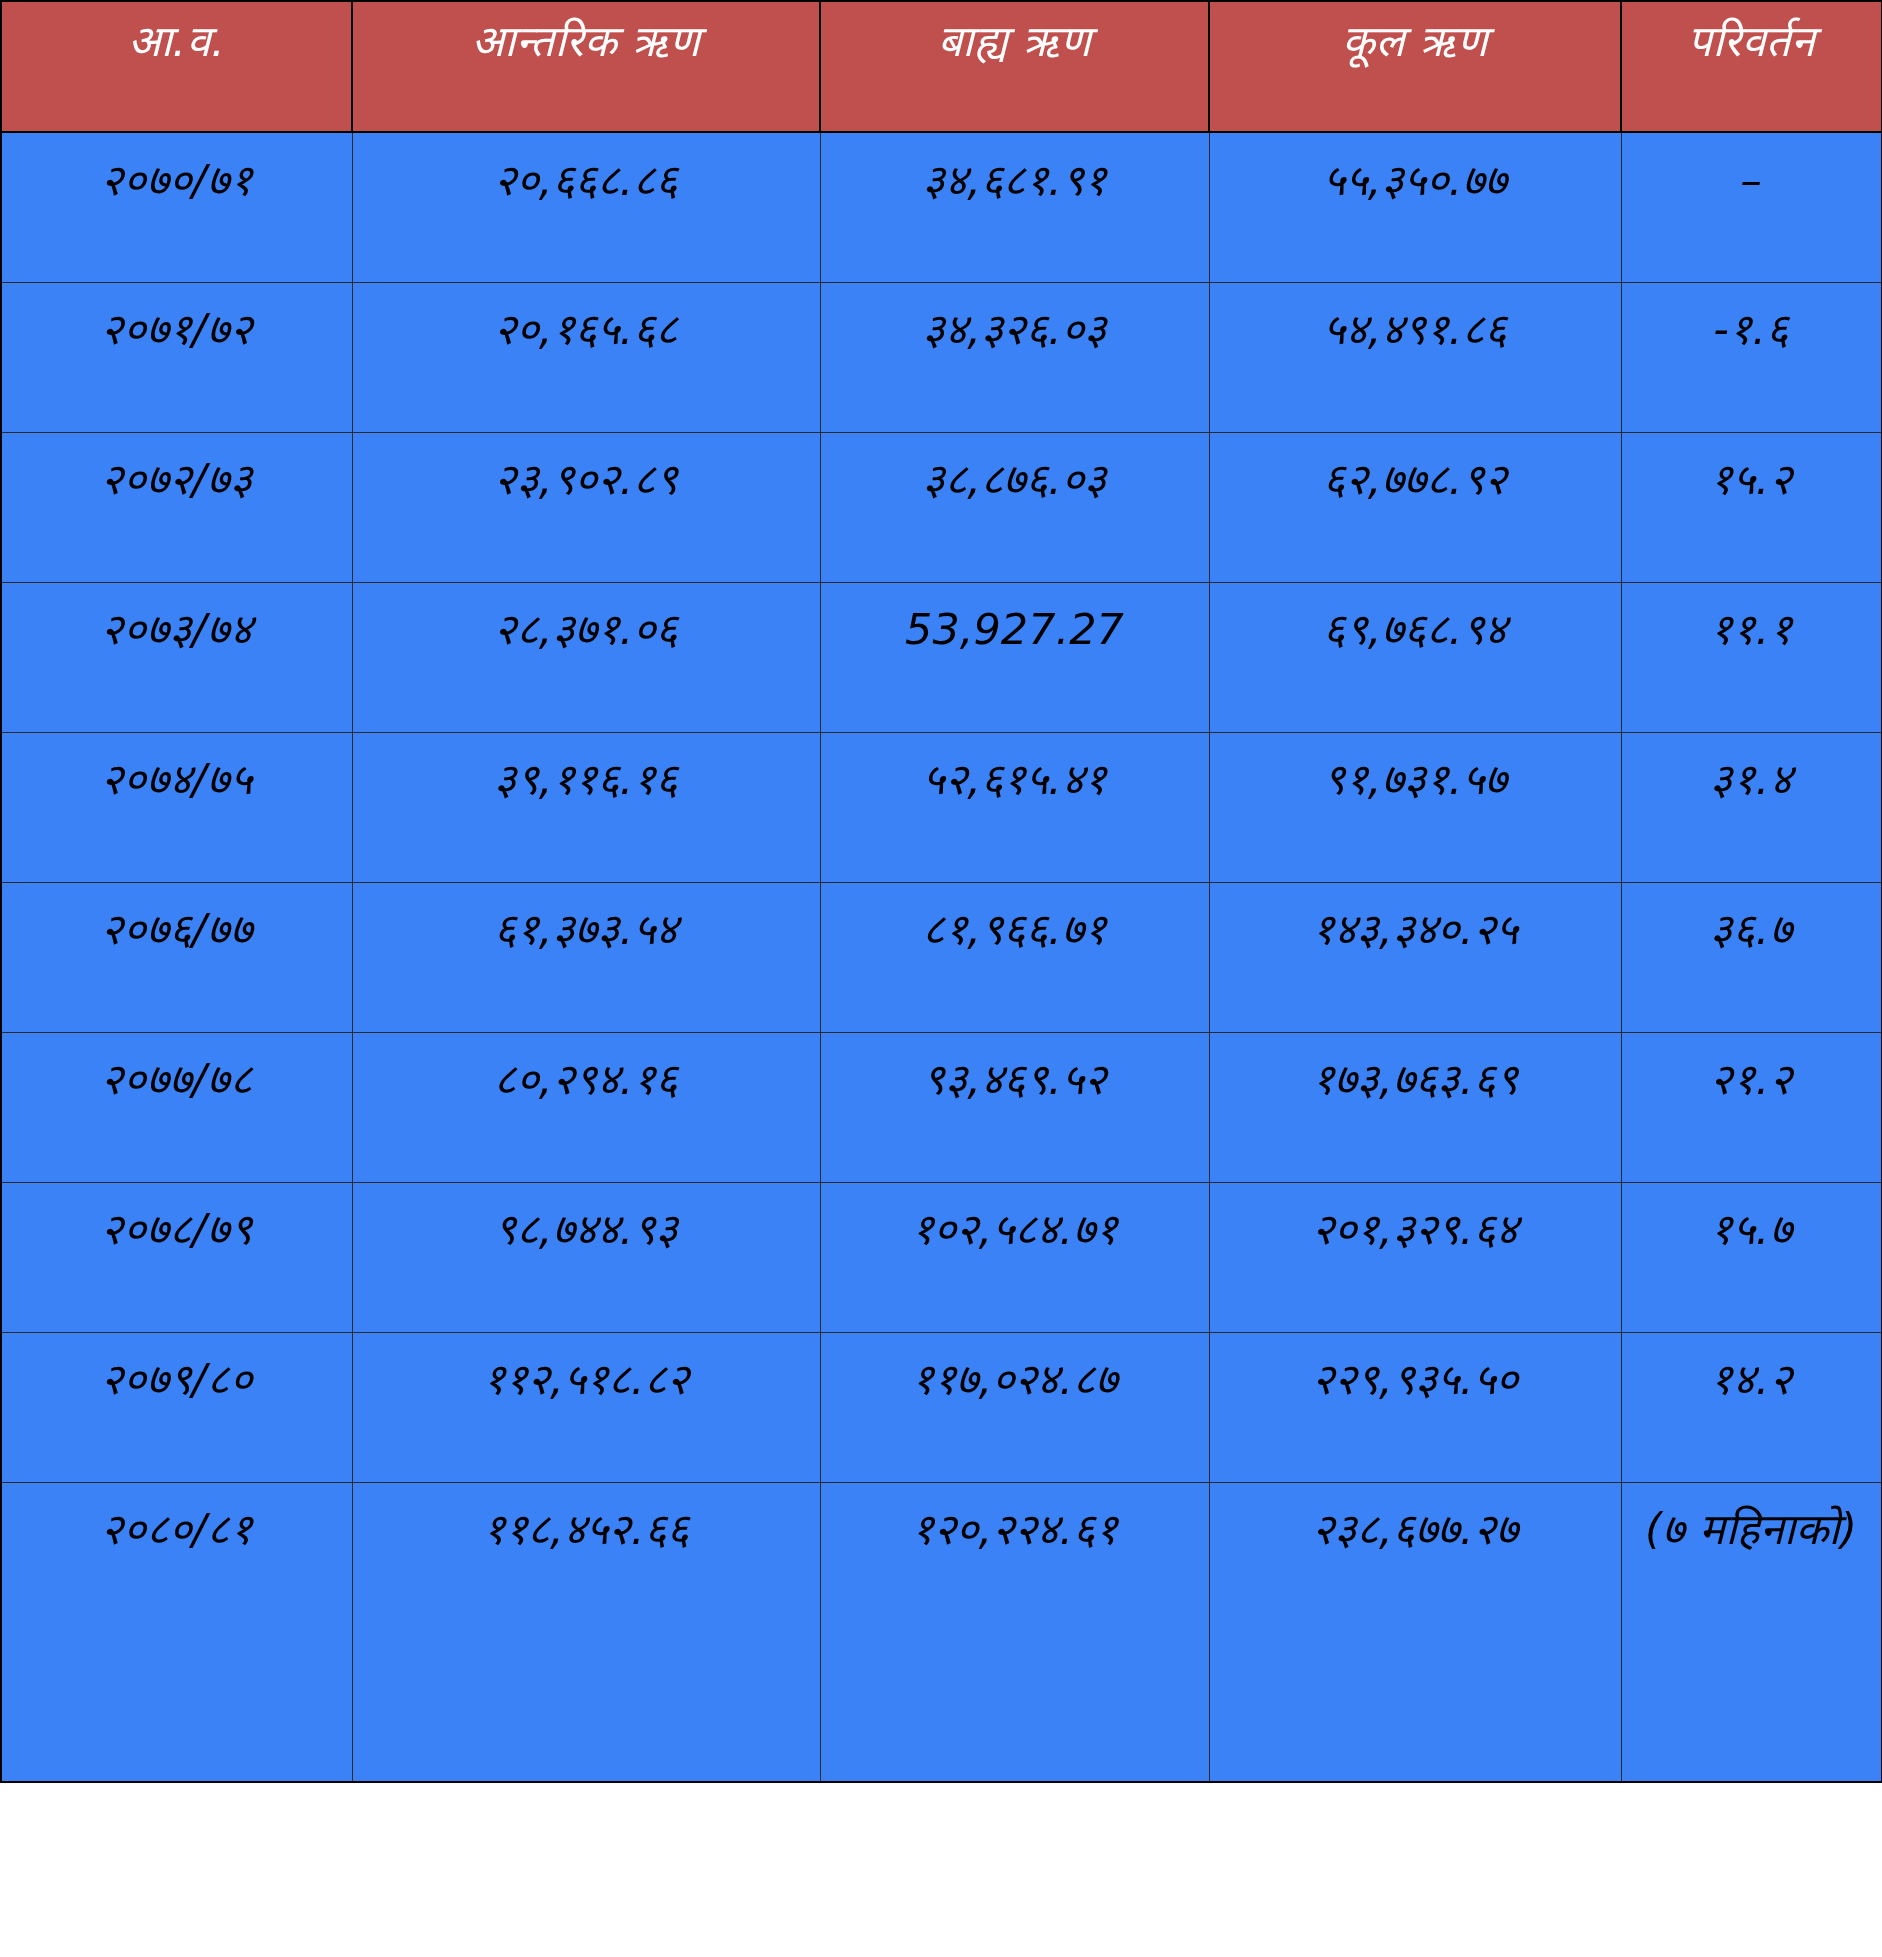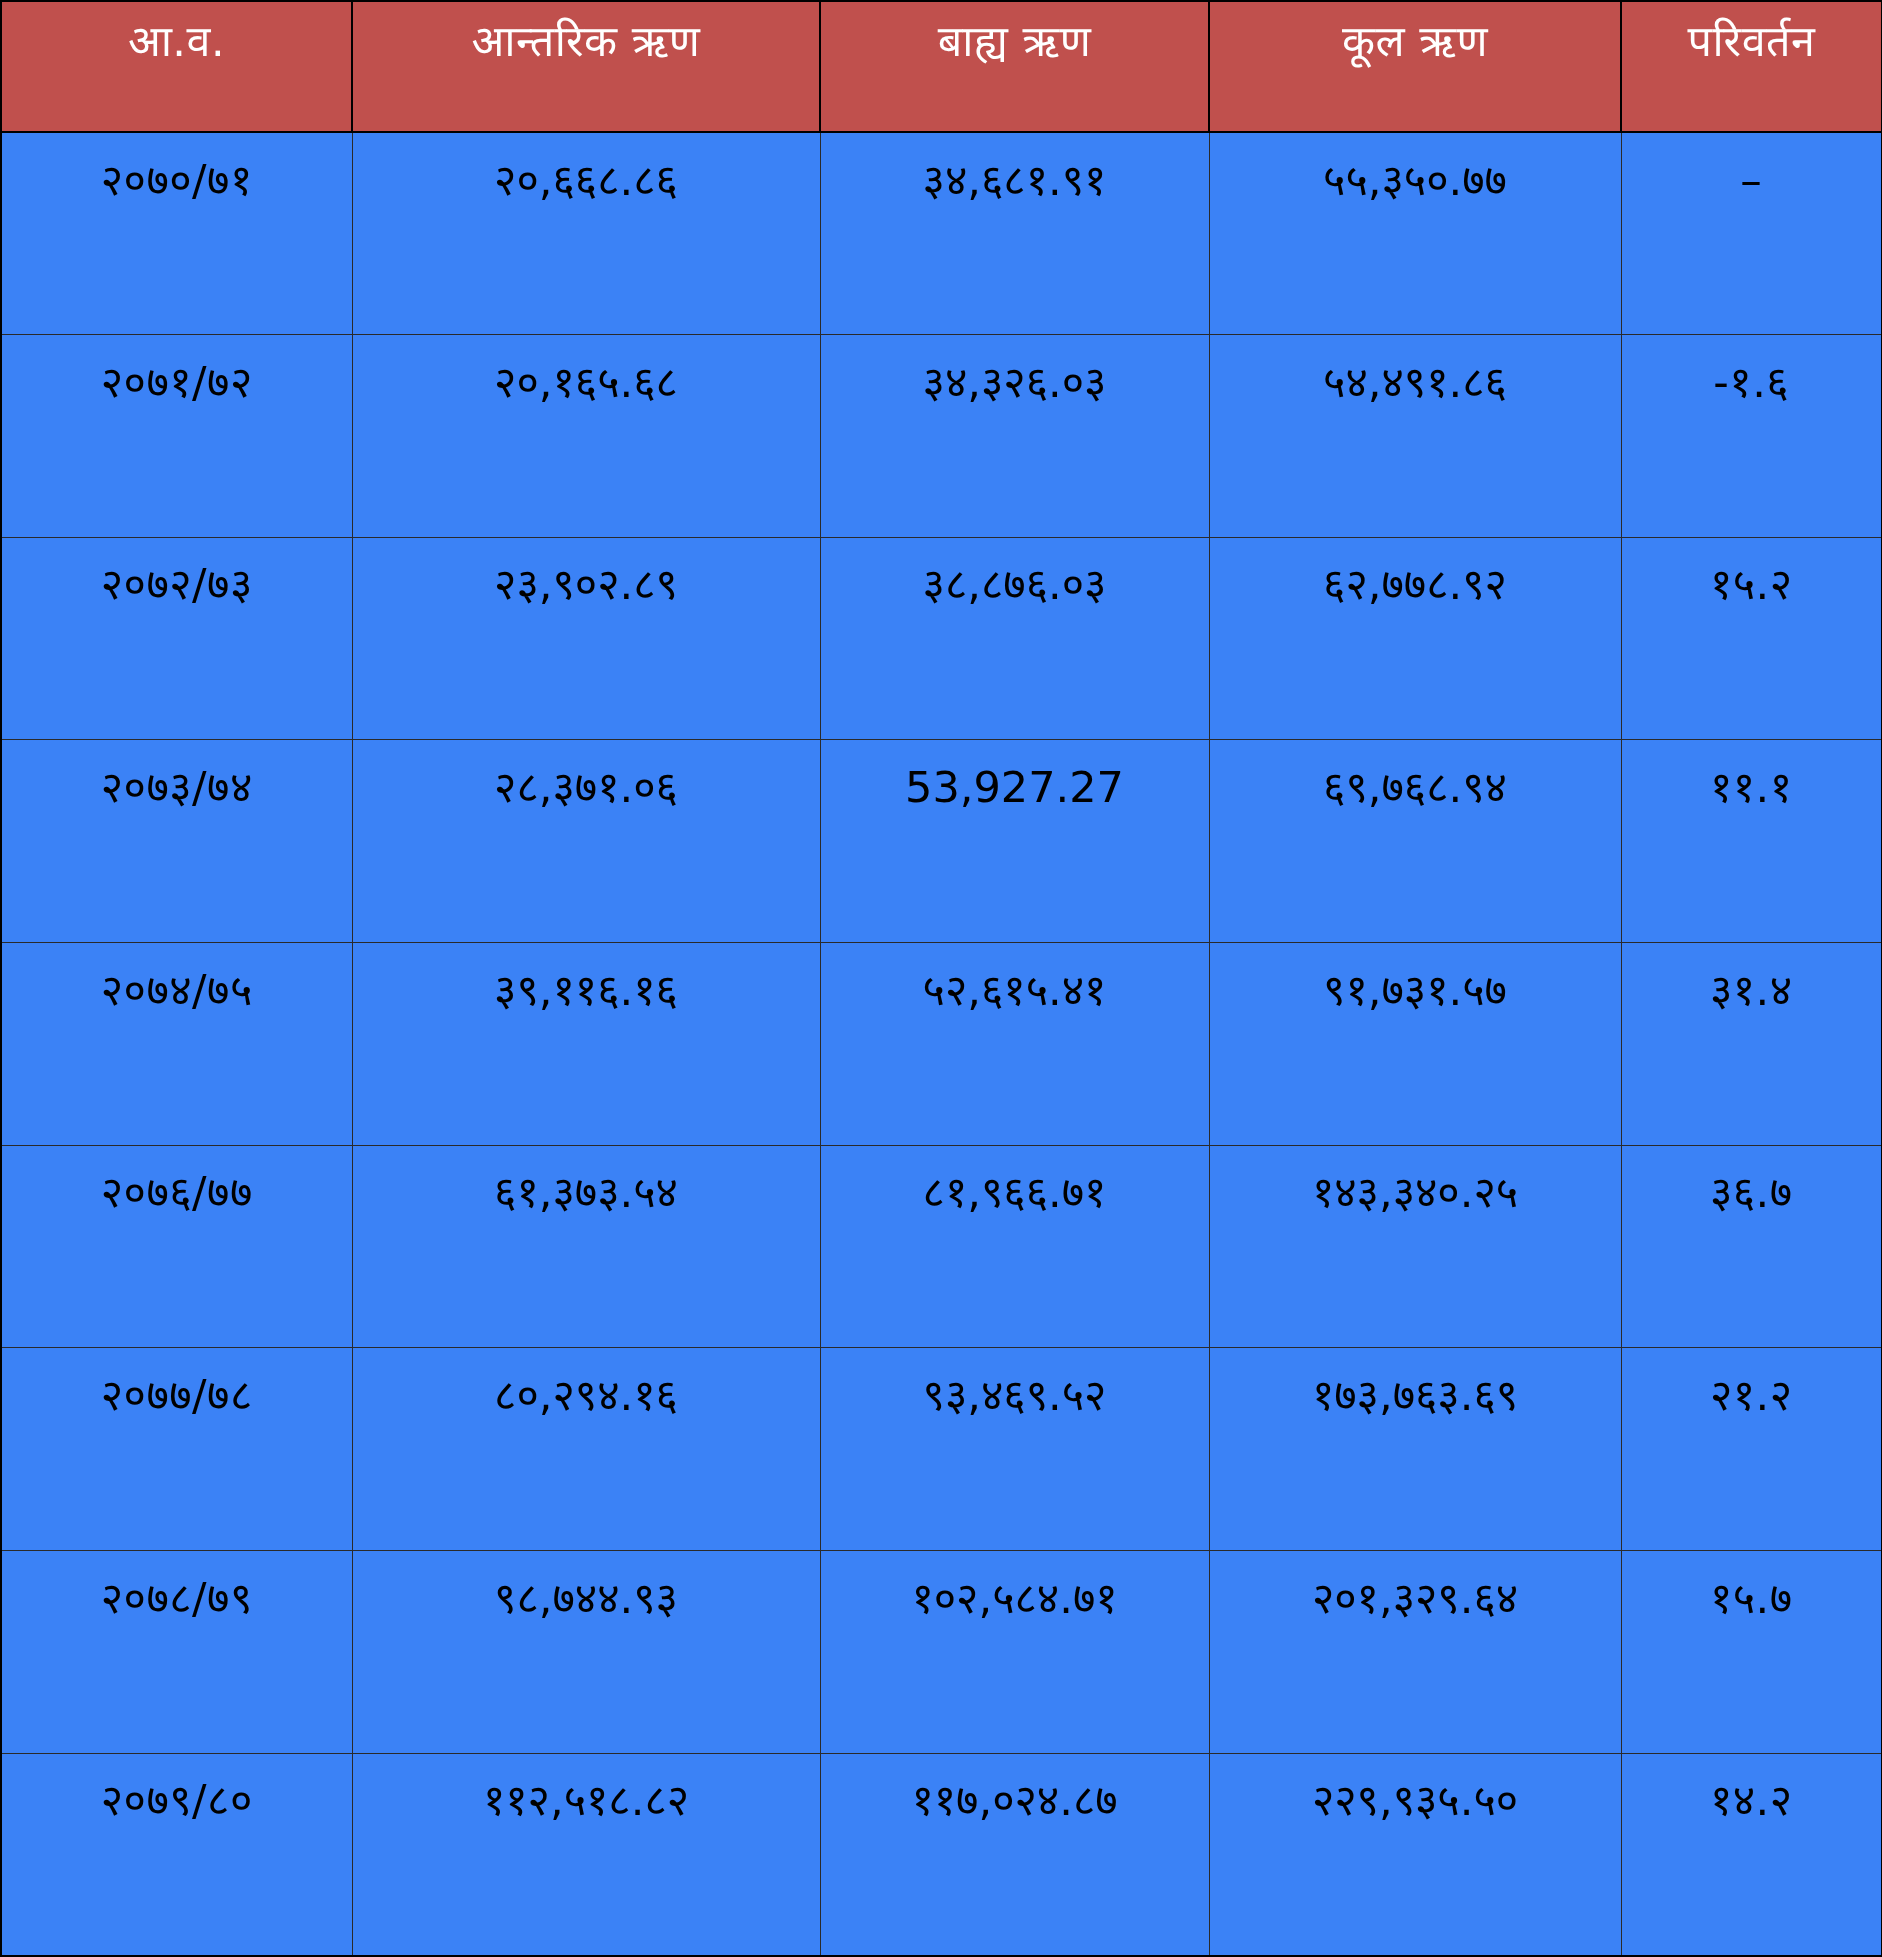--- a/index.html
+++ b/index.html
@@ -9,23 +9,24 @@
   }
   body {
     width: 1882px;
     height: 1957px;
     font-family: "DejaVu Sans", sans-serif;
     overflow: hidden;
   }
 
   #debt-table {
     width: 1882px;
-    height: 1957px;
+    height: 1648px;
     border-collapse: collapse;
     table-layout: fixed;
+    font-style: italic;
   }
 
   
   col.c-fy     { width: 351px; }
   col.c-dom    { width: 468px; }
   col.c-ext    { width: 389px; }
   col.c-tot    { width: 412px; }
   col.c-chg    { width: 261px; }
 
   
@@ -144,15 +145,22 @@
         <td class="data-cell">२०१,३२९.६४</td>
         <td class="data-cell change-cell">१५.७</td>
       </tr>
       <tr>
         <td class="data-cell fy-cell">२०७९/८०</td>
         <td class="data-cell">११२,५१८.८२</td>
         <td class="data-cell">११७,०२४.८७</td>
         <td class="data-cell">२२९,९३५.५०</td>
         <td class="data-cell change-cell">१४.२</td>
       </tr>
+      <tr class="tall-row">
+        <td class="data-cell fy-cell">२०८०/८१</td>
+        <td class="data-cell">११८,४५२.६६</td>
+        <td class="data-cell">१२०,२२४.६१</td>
+        <td class="data-cell">२३८,६७७.२७</td>
+        <td class="data-cell change-cell">(७ महिनाको)</td>
+      </tr>
     </tbody>
 </table>
 
 
 </body></html>

